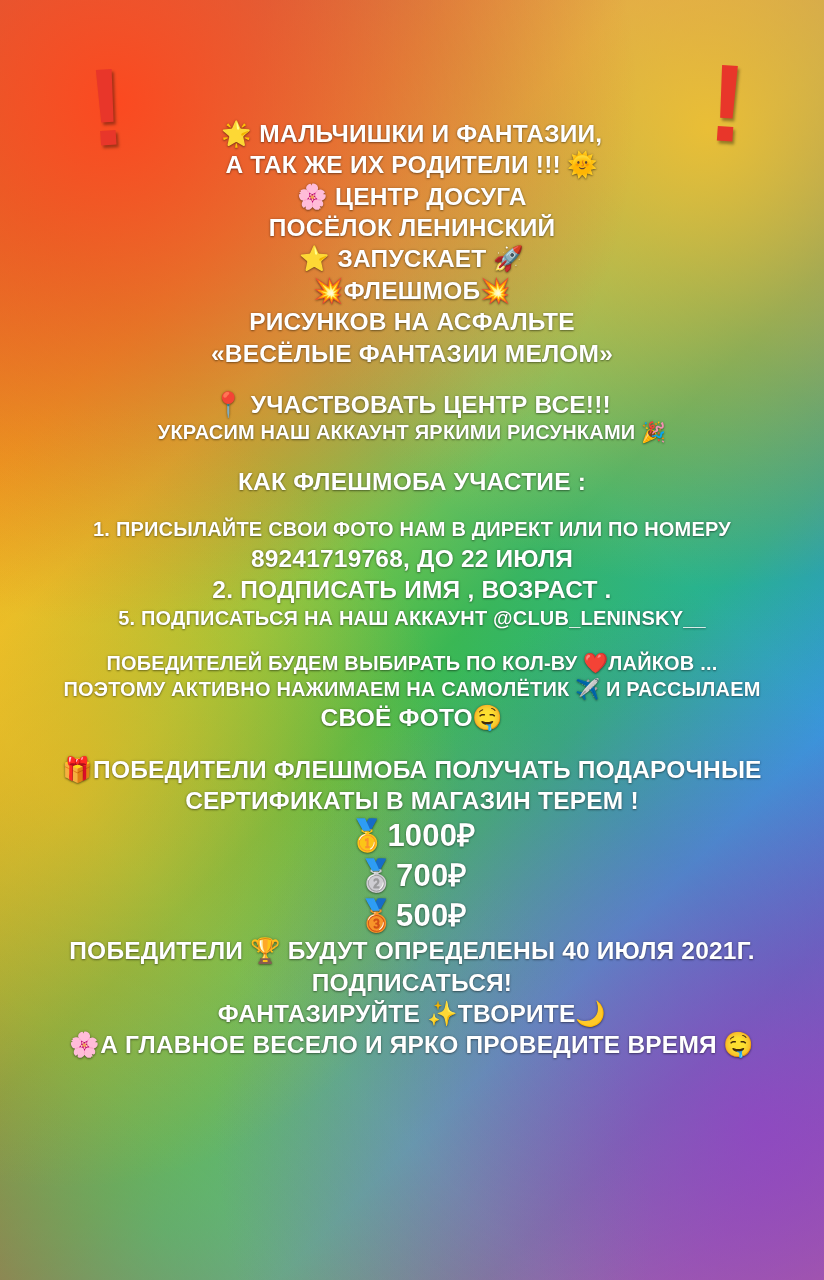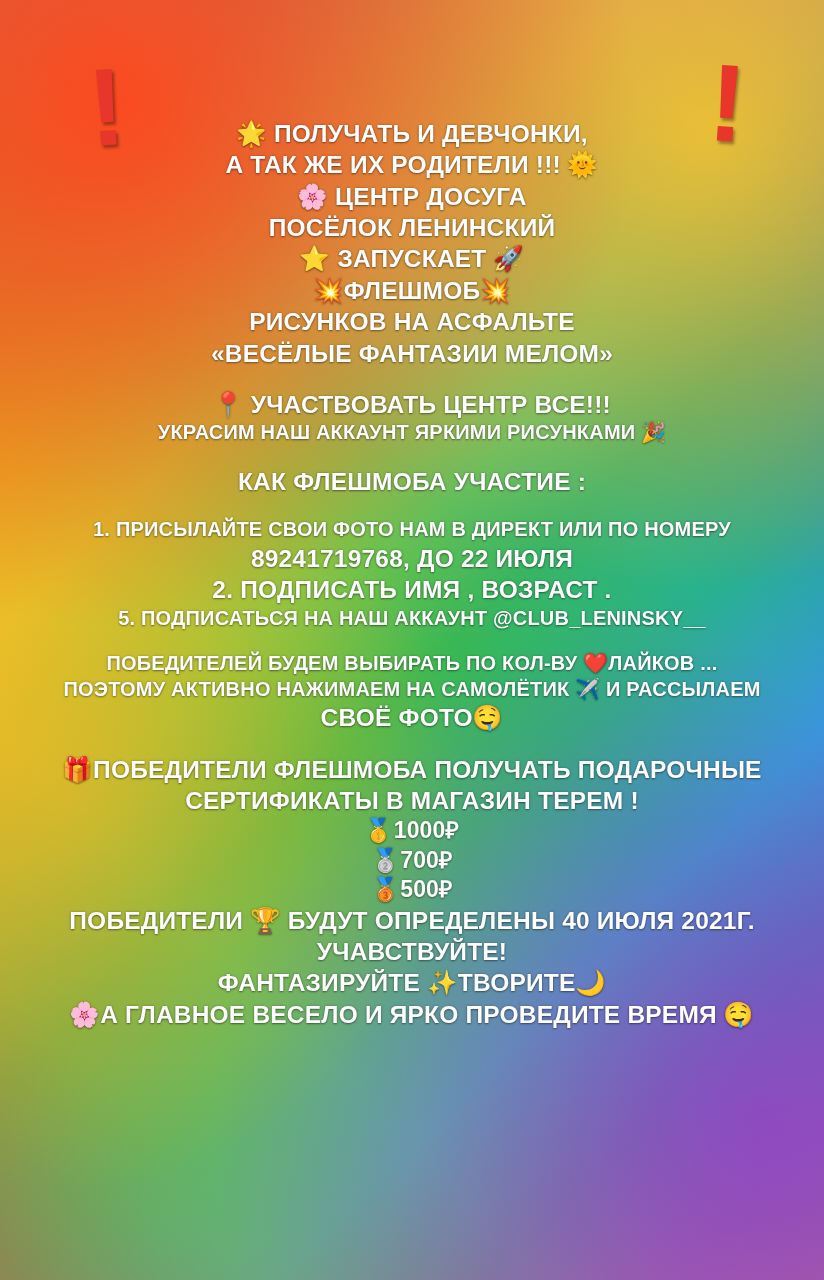--- a/index.html
+++ b/index.html
@@ -83,36 +83,36 @@
     line-height: 1.28;
     letter-spacing: 0.2px;
     text-shadow:
       0 1px 2px rgba(0,0,0,0.38),
       0 0 3px rgba(0,0,0,0.22);
   }
   .line { white-space: pre-wrap; }
   .blank { height: 20px; }
   .em { font-size: 20px; }
   .prize {
-    font-size: 23px;
+    font-size: 31px;
   }
 </style>
 </head>
 <body>
 
 <div id="poster">
   <div id="bg-base"></div>
   <div id="bg-overlay"></div>
   <div id="bg-glow"></div>
 
   <div class="excl" id="excl-left">!</div>
   <div class="excl" id="excl-right">!</div>
 
   <div id="content">
-    <div class="line">🌟 ПОЛУЧАТЬ И ДЕВЧОНКИ,</div>
+    <div class="line">🌟 МАЛЬЧИШКИ И ФАНТАЗИИ,</div>
     <div class="line">А ТАК ЖЕ ИХ РОДИТЕЛИ !!! 🌞</div>
     <div class="line">🌸 ЦЕНТР ДОСУГА</div>
     <div class="line">ПОСЁЛОК ЛЕНИНСКИЙ</div>
     <div class="line">⭐ ЗАПУСКАЕТ 🚀</div>
     <div class="line">💥ФЛЕШМОБ💥</div>
     <div class="line">РИСУНКОВ НА АСФАЛЬТЕ</div>
     <div class="line">«ВЕСЁЛЫЕ ФАНТАЗИИ МЕЛОМ»</div>
     <div class="blank"></div>
     <div class="line">📍 УЧАСТВОВАТЬ ЦЕНТР ВСЕ!!!</div>
     <div class="line em">УКРАСИМ НАШ АККАУНТ ЯРКИМИ РИСУНКАМИ 🎉</div>
@@ -127,17 +127,17 @@
     <div class="line em">ПОБЕДИТЕЛЕЙ БУДЕМ ВЫБИРАТЬ ПО КОЛ-ВУ ❤️ЛАЙКОВ ...</div>
     <div class="line em">ПОЭТОМУ АКТИВНО НАЖИМАЕМ НА САМОЛЁТИК ✈️ И РАССЫЛАЕМ</div>
     <div class="line">СВОЁ ФОТО🤤</div>
     <div class="blank"></div>
     <div class="line">🎁ПОБЕДИТЕЛИ ФЛЕШМОБА ПОЛУЧАТЬ ПОДАРОЧНЫЕ</div>
     <div class="line">СЕРТИФИКАТЫ В МАГАЗИН ТЕРЕМ !</div>
     <div class="line prize">🥇1000₽</div>
     <div class="line prize">🥈700₽</div>
     <div class="line prize">🥉500₽</div>
     <div class="line">ПОБЕДИТЕЛИ 🏆 БУДУТ ОПРЕДЕЛЕНЫ 40 ИЮЛЯ 2021Г.</div>
-    <div class="line">УЧАВСТВУЙТЕ!</div>
+    <div class="line">ПОДПИСАТЬСЯ!</div>
     <div class="line">ФАНТАЗИРУЙТЕ ✨ТВОРИТЕ🌙</div>
     <div class="line">🌸А ГЛАВНОЕ ВЕСЕЛО И ЯРКО ПРОВЕДИТЕ ВРЕМЯ 🤤</div>
   </div>
 </div>
 
 </body></html>

